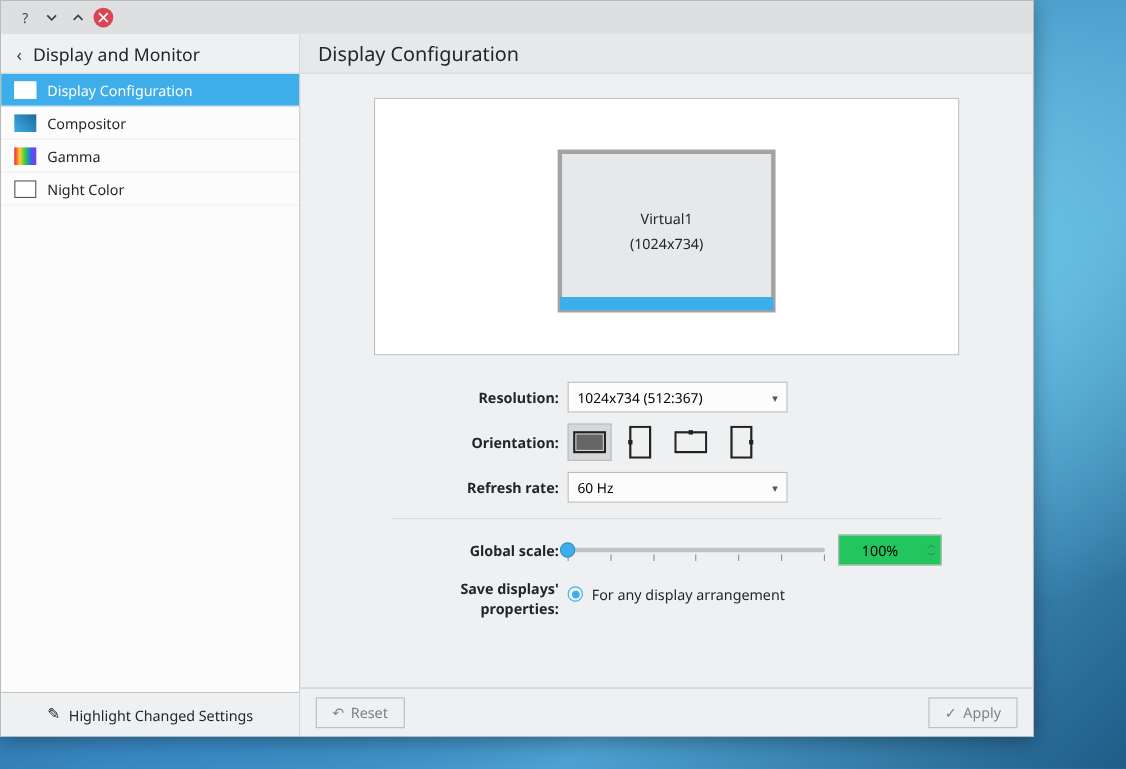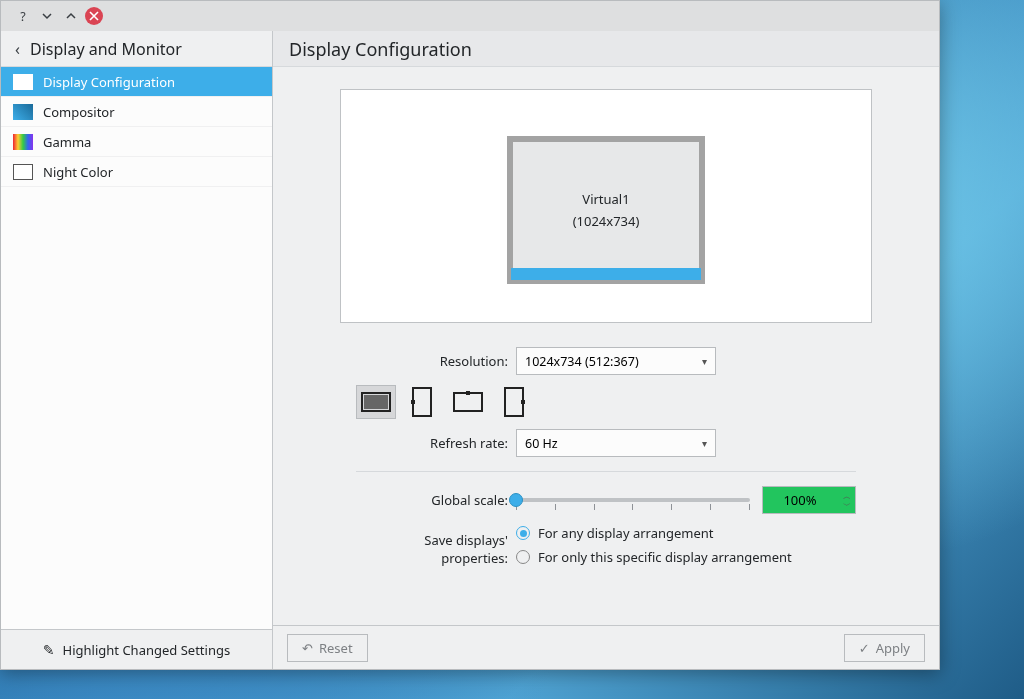--- a/index.html
+++ b/index.html
@@ -36,26 +36,26 @@
 .ico.night { border:1.5px solid #555; background:#fff; }
 
 .side-foot { height: 40px; border-top: 1px solid #c4c7ca; display: flex; align-items: center; justify-content: center; gap: 8px; font-size: 13px; color: #232629; background: #eff0f1; cursor: pointer; }
 .side-foot .pen { font-size: 14px; }
 
 .main { flex: 1; display: flex; flex-direction: column; }
 .main-header { height: 36px; display: flex; align-items: center; padding: 0 16px; font-size: 18px; color: #232629; background: #e7e8ea; border-bottom: 1px solid #d6d9dc; }
 .main-body { flex: 1; padding: 22px 34px 10px; overflow: auto; }
 
 .layout-preview { width: 532px; height: 234px; margin: 0 auto 24px; background: #fff; border: 1px solid #bfc2c5; position: relative; }
-.display-rect { position: absolute; left: 166px; top: 46px; width: 198px; height: 148px; background: #e7e8e9; border: 6px solid #a3a3a3; display: flex; flex-direction: column; align-items: center; justify-content: center; font-size: 13px; color: #232629; gap: 4px; }
+.display-rect { position: absolute; left: 166px; top: 46px; width: 198px; height: 148px; background: #e7e8e9; border: 4px solid #a3a3a3; display: flex; flex-direction: column; align-items: center; justify-content: center; font-size: 13px; color: #232629; gap: 4px; }
 .display-rect::after { content:''; position:absolute; left:-2px; right:-2px; bottom:-2px; height:12px; background:#3daee9; }
 
 .form { width: 500px; margin: 0 auto; }
 .form-row { display: flex; align-items: center; margin-bottom: 10px; }
-.form-label { width: 160px; text-align: right; padding-right: 8px; font-size: 13px; color: #232629; }
+.form-label { width: 160px; text-align: right; padding-right: 8px; font-size: 13px; color: #232629; font-weight: bold; }
 .select { height: 28px; width: 200px; border: 1px solid #b8bbbe; background: #fcfcfc; font-size: 12.5px; padding: 0 24px 0 8px; position: relative; display: flex; align-items: center; cursor: pointer; }
 .select .caret { position: absolute; right: 8px; top: 50%; transform: translateY(-50%); font-size: 10px; color: #555; }
 
 .orient-group { display: flex; gap: 6px; }
 .orient-btn { width: 40px; height: 34px; border: 1px solid transparent; background: transparent; display: inline-flex; align-items: center; justify-content: center; cursor: pointer; padding:0; }
 .orient-btn.active { background: #d6d7d9; border-color: #b8bbbe; }
 .orient-btn svg { display:block; }
 
 .hr { border: none; border-top: 1px solid #d6d9dc; margin: 14px 0; }
 
@@ -154,20 +154,21 @@
         <div class="form">
           <div class="form-row">
             <div class="form-label">Resolution:</div>
             <div class="select">
               <span>1024x734 (512:367)</span>
               <span class="caret">▾</span>
             </div>
           </div>
 
           <div class="form-row">
+            <div class="form-label">Orientation:</div>
             <div class="orient-group">
               <button class="orient-btn active">
                 <svg width="30" height="24" viewBox="0 0 30 24">
                     <rect x="1" y="3" width="28" height="18" fill="none" stroke="#222" stroke-width="2"></rect>
                     <rect x="3" y="5" width="24" height="14" fill="#666"></rect>
                   </svg>
               </button>
               <button class="orient-btn">
                 <svg width="22" height="30" viewBox="0 0 22 30">
                     <rect x="2" y="1" width="18" height="28" fill="none" stroke="#222" stroke-width="2"></rect>
@@ -222,24 +223,20 @@
                 </span>
             </div>
           </div>
 
           <div class="form-row" style="align-items:center">
             <div class="form-label" style="padding-top:2px">Save displays' properties:</div>
             <div>
               <div class="radio-row">
                 <span class="radio on"></span>
                 <span class="radio-label">For any display arrangement</span>
-              </div>
-              <div class="radio-row">
-                <span class="radio"></span>
-                <span class="radio-label">For only this specific display arrangement</span>
               </div>
             </div>
           </div>
         </div>
 
       </div>
 
       <div class="main-foot">
         <button class="btn">
           <span class="bi">↶</span>

